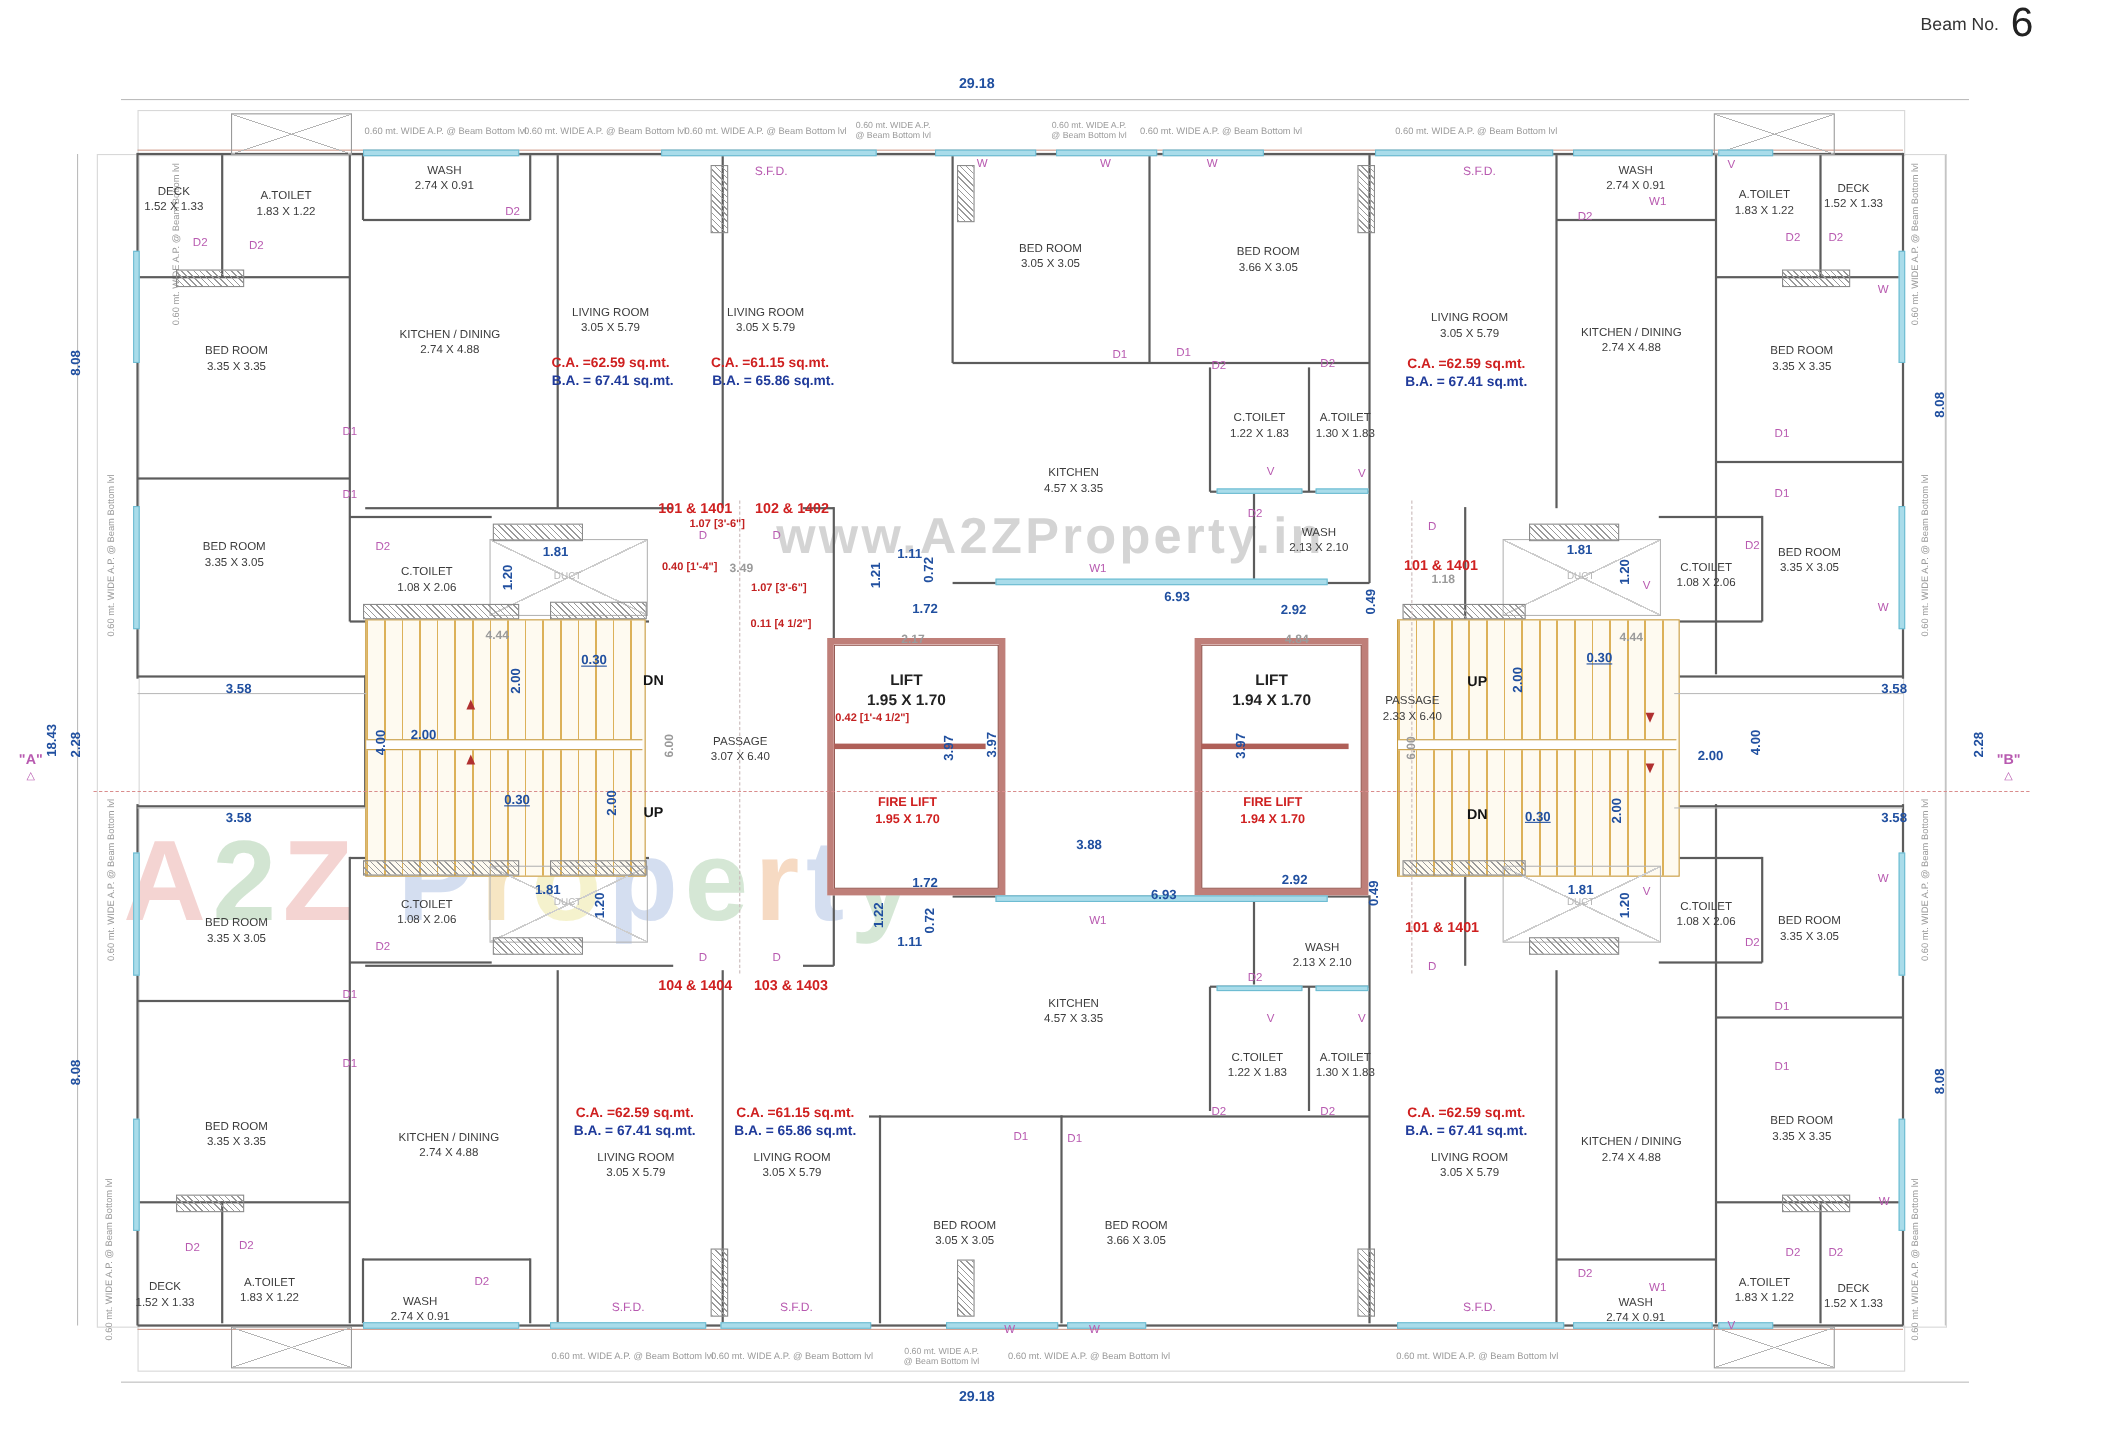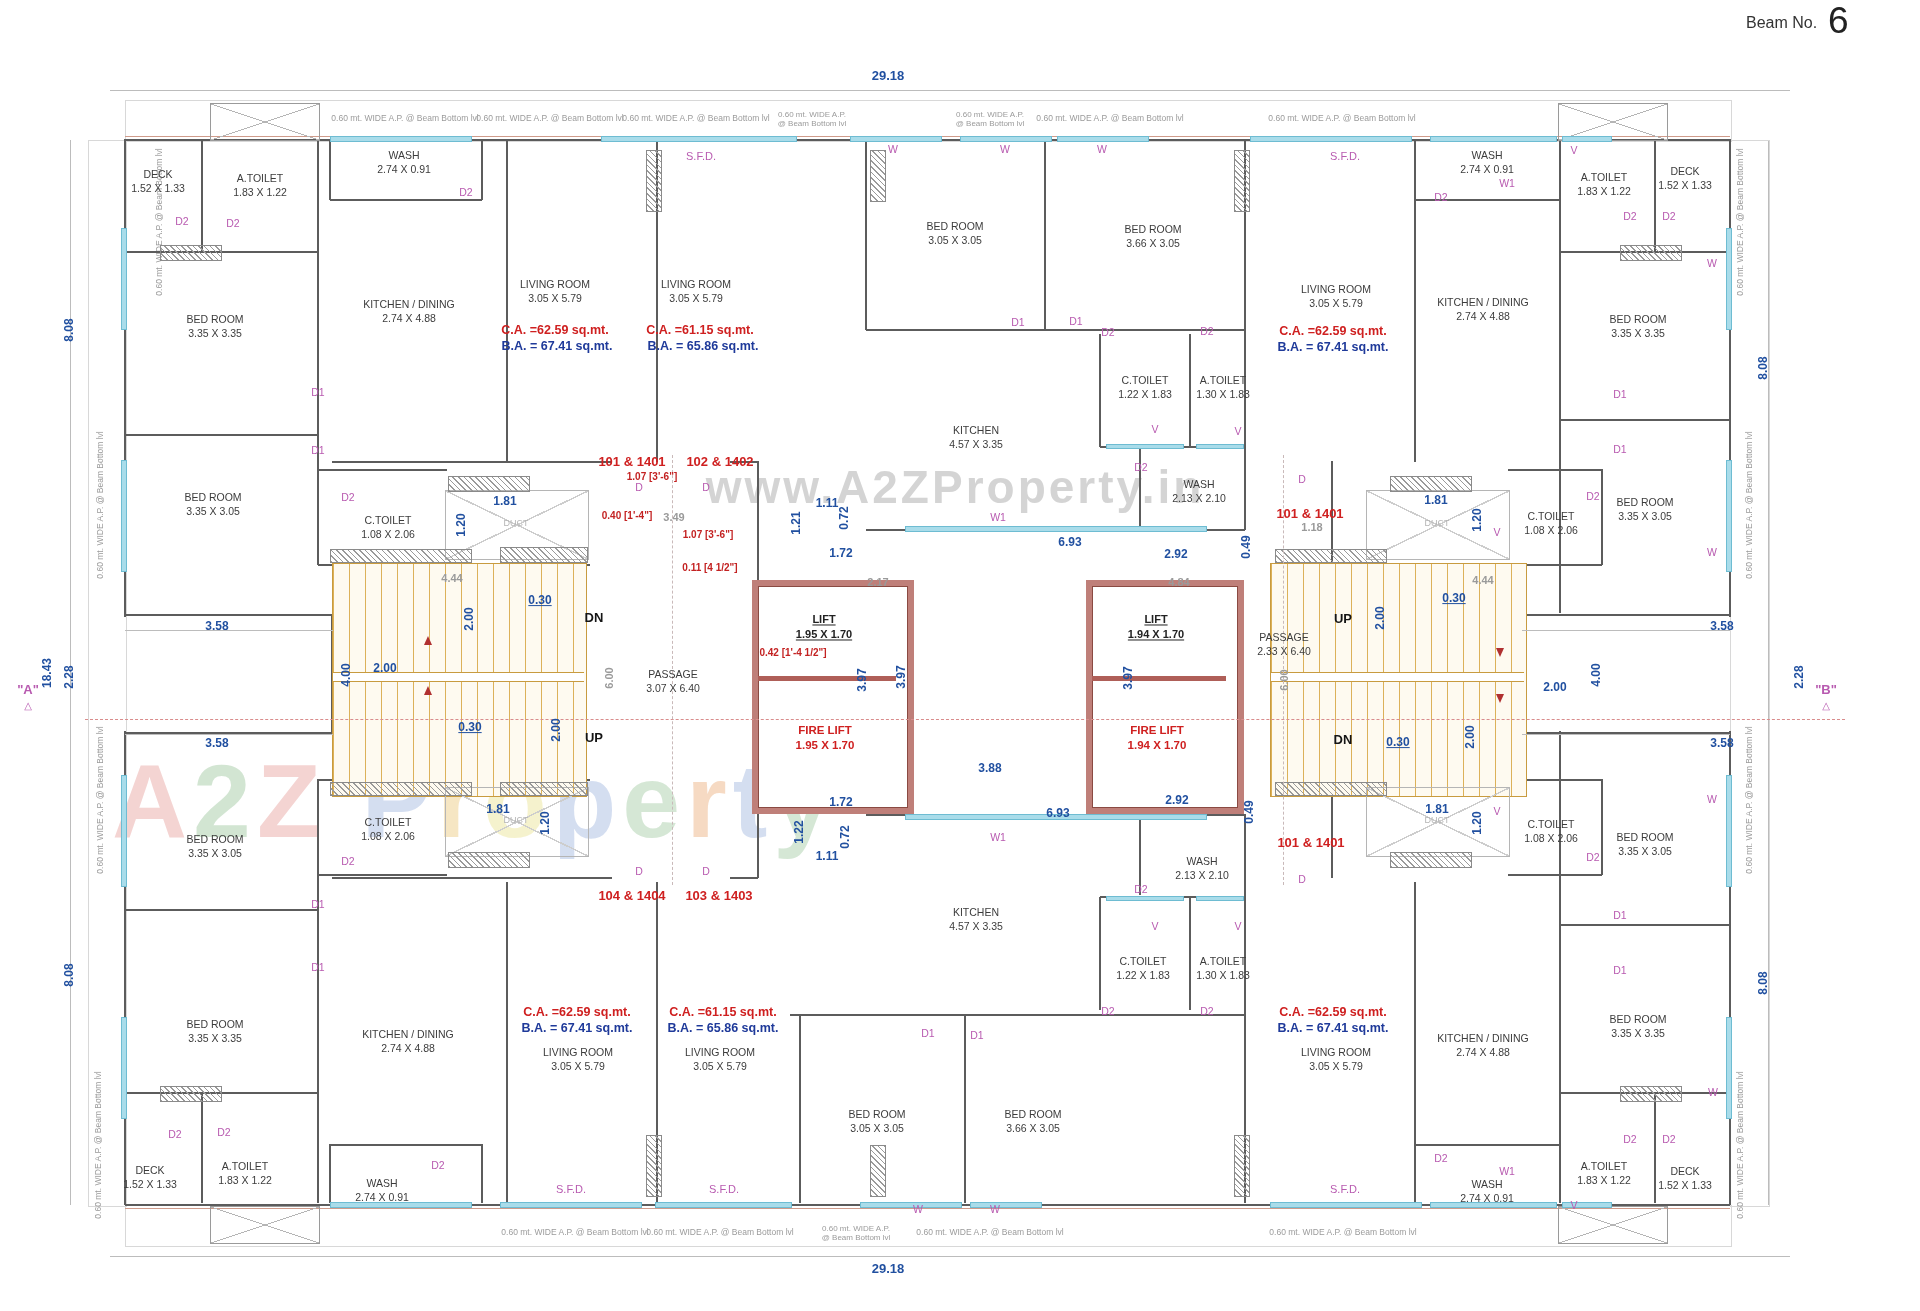--- a/index.html
+++ b/index.html
@@ -11,21 +11,21 @@
   .dim{font-size:12px;font-weight:bold;color:#2150a0;}
   .dimg{font-size:11px;font-weight:bold;color:#9a9a9a;}
   .dimr{font-size:10px;font-weight:bold;color:#c32222;}
   .tag{font-size:13px;font-weight:bold;color:#cf2020;}
   .ca{font-size:12.5px;font-weight:bold;color:#cf2020;}
   .ba{font-size:12.5px;font-weight:bold;color:#1f3a9a;}
   .mag{font-size:10.5px;color:#b85ab0;}
   .beam{font-size:8.5px;color:#9b9b9b;white-space:nowrap;}
   .beam2{font-size:8px;color:#9b9b9b;line-height:1.15;}
   .updn{font-size:13px;font-weight:bold;color:#151515;}
-  .liftlbl{font-size:11px;font-weight:bold;color:#222;text-decoration:underline;}
+  .liftlbl{font-size:14px;font-weight:bold;color:#222;}
   .firelbl{font-size:11.5px;font-weight:bold;color:#cf2020;}
   .wh,.wv{position:absolute;background:#5c5c5c;}
   .wh{height:2px;}.wv{width:2px;}
   .line{position:absolute;background:#bcbcbc;}
   .rline{position:absolute;background:#cf9b8b;}
   .strip{position:absolute;border:1px solid #d8d8d8;}
   .hatch{position:absolute;border:1px solid #8a8a8a;background:repeating-linear-gradient(45deg,#9a9a9a 0 1px,rgba(0,0,0,0) 1px 4px);}
   .shaft{position:absolute;background:#fff;border:6px solid rgba(175,95,88,.8);box-shadow:inset 0 0 0 1px #8a4a42;}
   .shdiv{position:absolute;background:#af5f58;}
   .duct{position:absolute;border:1px solid #b5b5b5;background:linear-gradient(to top right,rgba(0,0,0,0) 49.4%,#cdcdcd 49.4% 50.6%,rgba(0,0,0,0) 50.6%),linear-gradient(to bottom right,rgba(0,0,0,0) 49.4%,#cdcdcd 49.4% 50.6%,rgba(0,0,0,0) 50.6%);}
@@ -432,21 +432,21 @@
   <div class="ctr dimr" style="left:652px;top:477px;">1.07 [3'-6"]</div>
   <div class="ctr dimr" style="left:627px;top:516px;">0.40 [1'-4"]</div>
   <div class="ctr dimg" style="left:674px;top:517px;">3.49</div>
   <div class="ctr dimr" style="left:708px;top:535px;">1.07 [3'-6"]</div>
   <div class="ctr dimr" style="left:710px;top:568px;">0.11 [4 1/2"]</div>
   <div class="ctr dimr" style="left:793px;top:653px;">0.42 [1'-4 1/2"]</div>
   <div class="ctr dim" style="left:827px;top:504px;">1.11</div>
   <div class="ctr dim rot" style="left:797px;top:523px;">1.21</div>
   <div class="ctr dim rot" style="left:845px;top:518px;">0.72</div>
   <div class="ctr dim" style="left:841px;top:554px;">1.72</div>
-  <div class="ctr dimg" style="left:830px;top:582px;margin-left:48px;">2.17</div>
+  <div class="ctr dimg" style="left:830px;top:582px;">2.17</div>
   <div class="ctr dim rot" style="left:863px;top:680px;">3.97</div>
   <div class="ctr dim rot" style="left:902px;top:677px;">3.97</div>
   <div class="ctr dim" style="left:1070px;top:543px;">6.93</div>
   <div class="ctr dim" style="left:990px;top:769px;">3.88</div>
   <div class="ctr dim" style="left:841px;top:803px;">1.72</div>
   <div class="ctr dim rot" style="left:800px;top:832px;">1.22</div>
   <div class="ctr dim rot" style="left:846px;top:837px;">0.72</div>
   <div class="ctr dim" style="left:827px;top:857px;">1.11</div>
   <div class="ctr dim" style="left:1058px;top:814px;">6.93</div>
 

